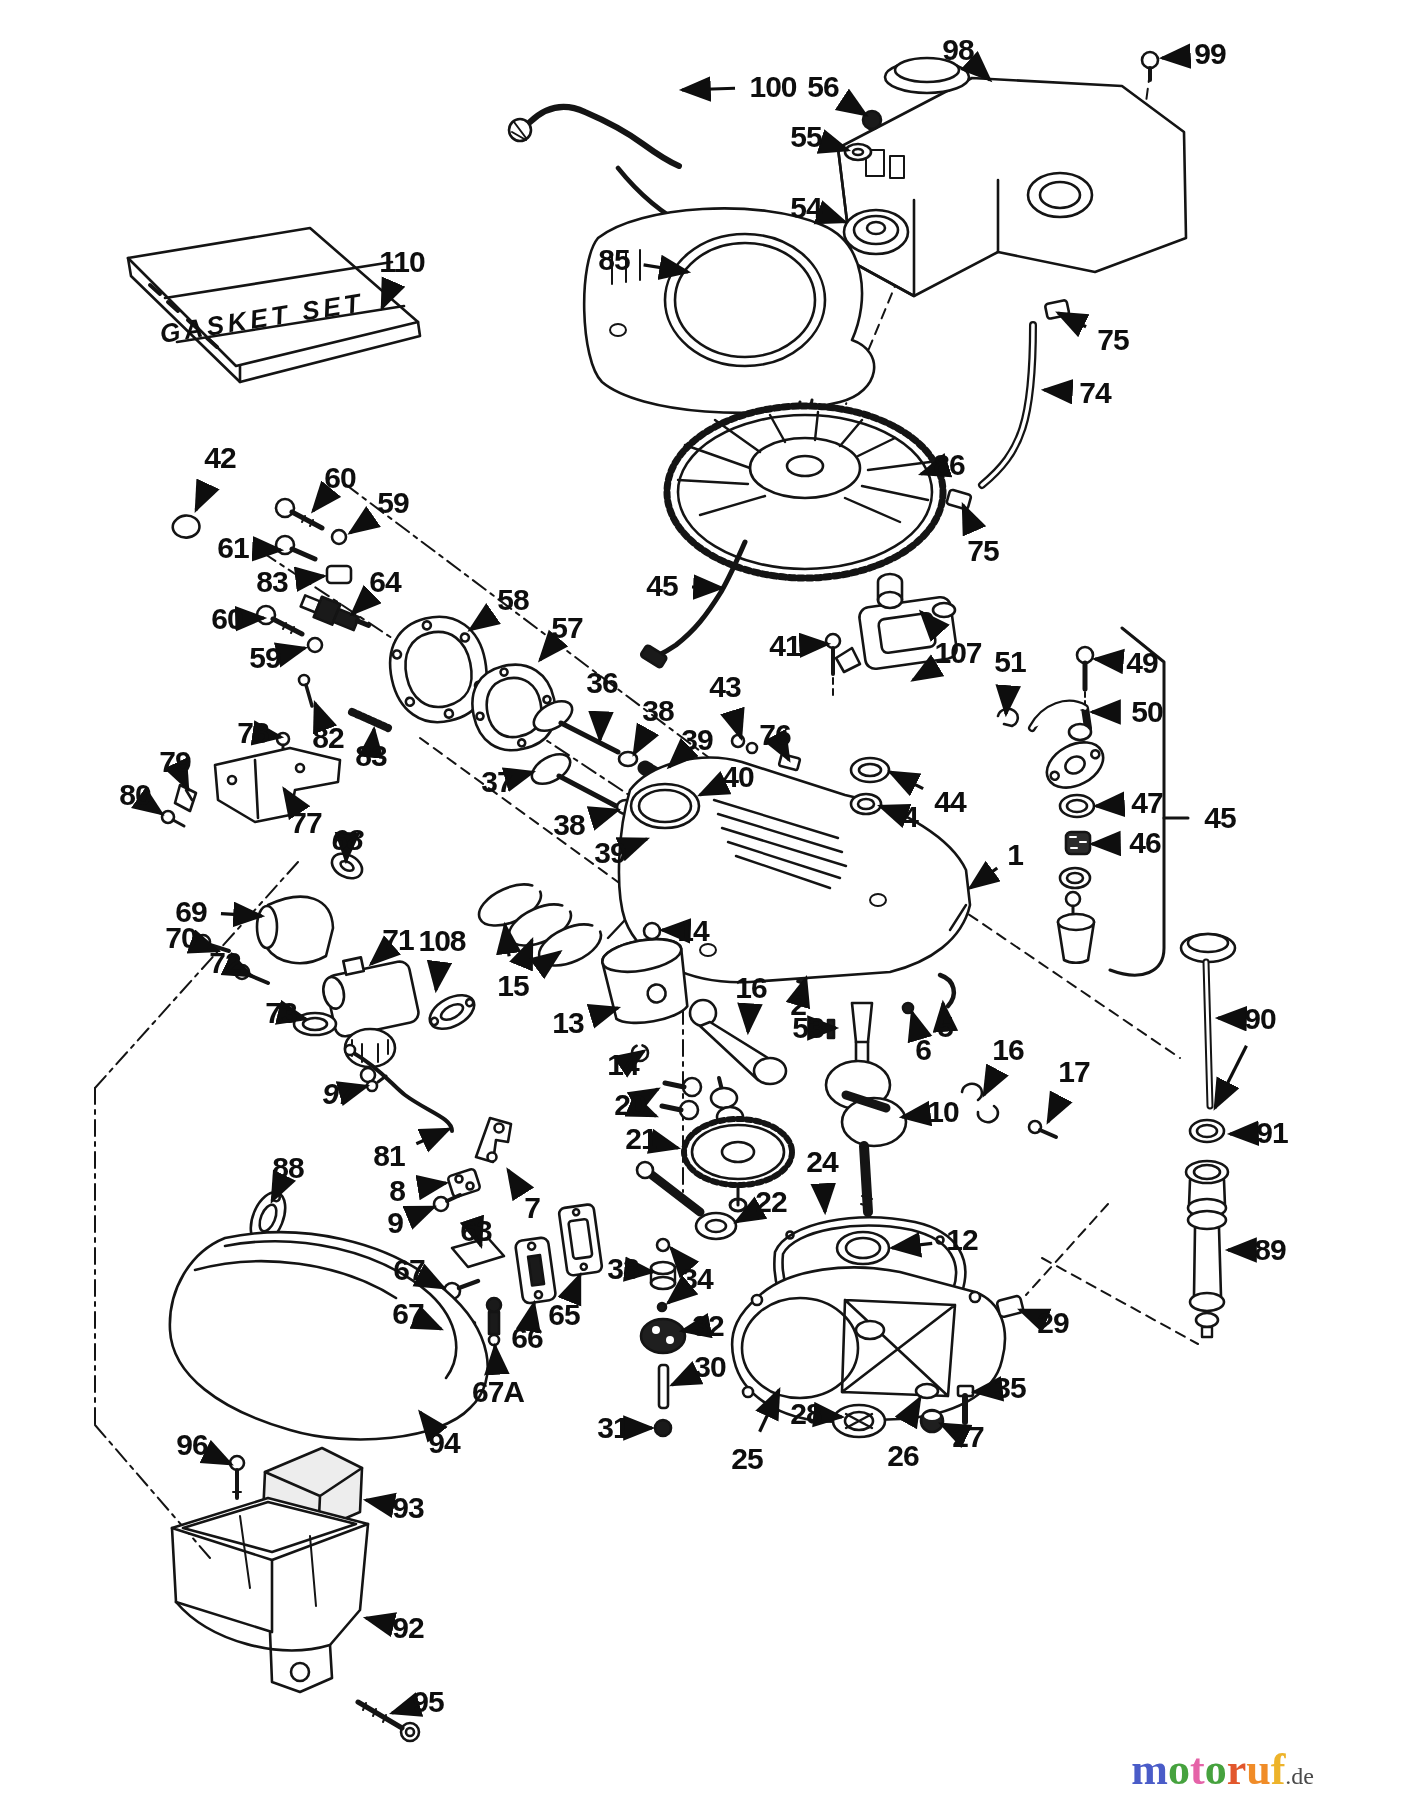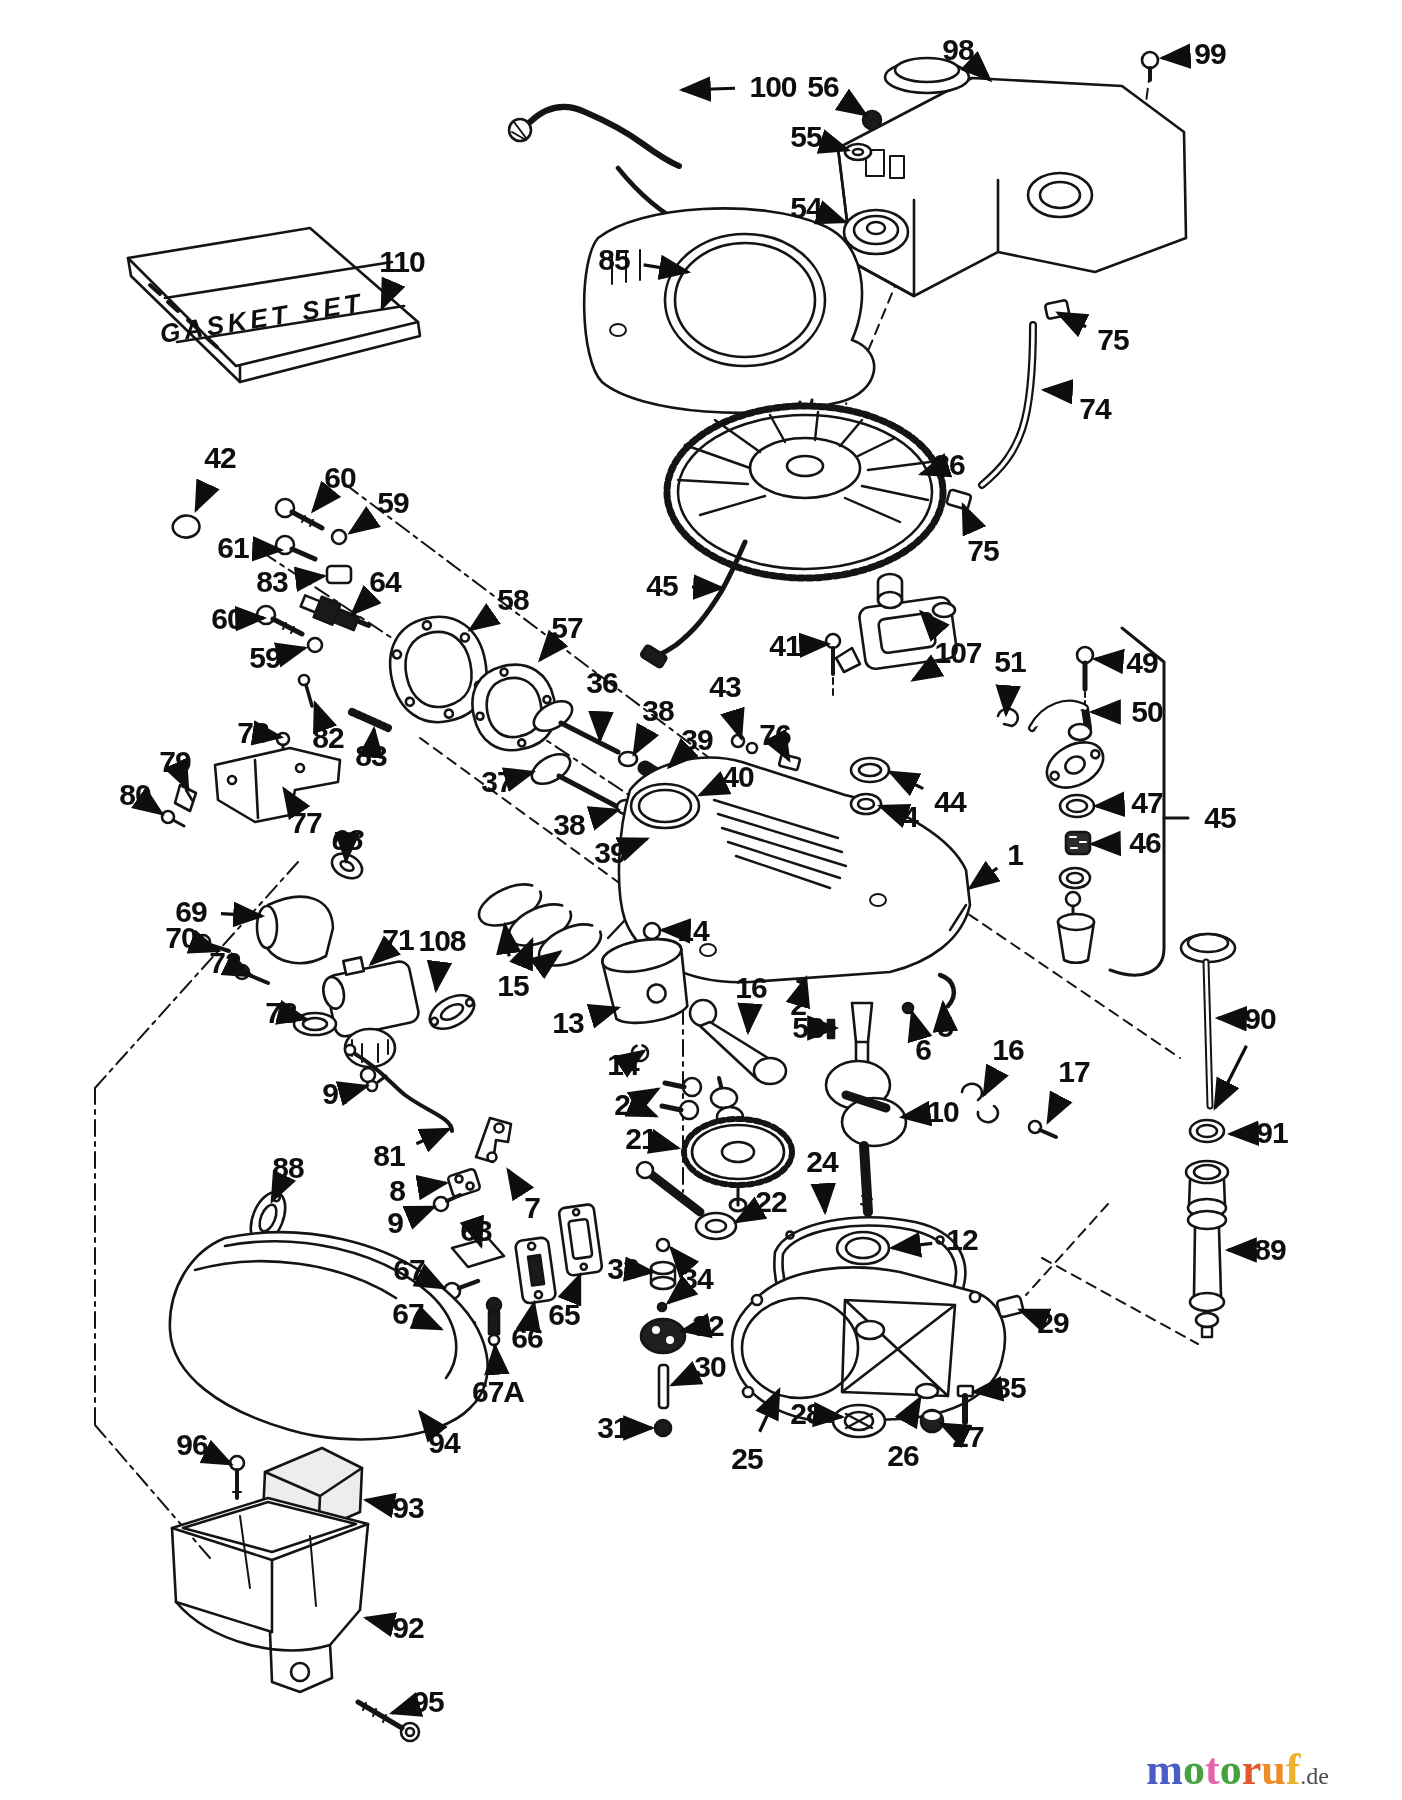--- a/index.html
+++ b/index.html
@@ -1,17 +1,17 @@
 <!DOCTYPE html>
 <html><head>
 <meta charset="utf-8">
 <style>
   html,body{margin:0;padding:0;background:#fff;}
   #page{position:relative;width:1320px;height:1800px;background:#ffffff;overflow:hidden;
-        font-family:"Liberation Sans",sans-serif;padding-left:15px;}
+        font-family:"Liberation Sans",sans-serif;}
   #art,#arrow-svg{position:absolute;left:0;top:0;}
   #arrow-svg{pointer-events:none;}
   .plabel{position:absolute;transform:translate(-50%,-50%);font:700 30px/1 "Liberation Sans",sans-serif;
           color:#0e0e0e;letter-spacing:-1px;white-space:nowrap;}
   #gasket-text{position:absolute;transform:translate(-50%,-50%) rotate(-9deg);
                font:700 italic 26px/1 "Liberation Sans",sans-serif;color:#0e0e0e;letter-spacing:4px;}
   #watermark{position:absolute;right:6px;bottom:8px;font-family:"Liberation Serif",serif;
              font-weight:700;font-size:44px;line-height:1;}
   #watermark .wm-suffix{font-size:24px;font-weight:400;}
   svg *{vector-effect:non-scaling-stroke;}
@@ -568,21 +568,21 @@
   <div id="labels">
       <div class="plabel" style="left: 958px; top: 50px;">98</div>
       <div class="plabel" style="left: 1210px; top: 54px;">99</div>
       <div class="plabel" style="left: 773px; top: 87px;">100</div>
       <div class="plabel" style="left: 823px; top: 87px;">56</div>
       <div class="plabel" style="left: 806px; top: 137px;">55</div>
       <div class="plabel" style="left: 806px; top: 208px;">54</div>
       <div class="plabel" style="left: 614px; top: 260px;">85</div>
       <div class="plabel" style="left: 402px; top: 262px;">110</div>
       <div class="plabel" style="left: 1113px; top: 340px;">75</div>
-      <div class="plabel" style="left: 1095px; top: 393px; margin-top: 16px;">74</div>
+      <div class="plabel" style="left: 1095px; top: 393px;">74</div>
       <div class="plabel" style="left: 949px; top: 465px;">86</div>
       <div class="plabel" style="left: 983px; top: 551px;">75</div>
       <div class="plabel" style="left: 220px; top: 458px;">42</div>
       <div class="plabel" style="left: 340px; top: 478px;">60</div>
       <div class="plabel" style="left: 393px; top: 503px;">59</div>
       <div class="plabel" style="left: 233px; top: 548px;">61</div>
       <div class="plabel" style="left: 272px; top: 582px;">83</div>
       <div class="plabel" style="left: 385px; top: 582px;">64</div>
       <div class="plabel" style="left: 227px; top: 619px;">60</div>
       <div class="plabel" style="left: 265px; top: 658px;">59</div>
@@ -615,21 +615,21 @@
       <div class="plabel" style="left: 175px; top: 762px;">79</div>
       <div class="plabel" style="left: 135px; top: 795px;">80</div>
       <div class="plabel" style="left: 306px; top: 823px;">77</div>
       <div class="plabel" style="left: 347px; top: 840px; font-style: italic;">68</div>
       <div class="plabel" style="left: 191px; top: 912px;">69</div>
       <div class="plabel" style="left: 181px; top: 938px;">70</div>
       <div class="plabel" style="left: 398px; top: 940px;">71</div>
       <div class="plabel" style="left: 442px; top: 941px;">108</div>
       <div class="plabel" style="left: 225px; top: 963px;">72</div>
       <div class="plabel" style="left: 281px; top: 1013px;">73</div>
-      <div class="plabel" style="left: 338px; top: 1094px;">97</div>
+      <div class="plabel" style="left: 338px; top: 1094px; font-style: italic;">97</div>
       <div class="plabel" style="left: 513px; top: 986px;">15</div>
       <div class="plabel" style="left: 568px; top: 1023px;">13</div>
       <div class="plabel" style="left: 693px; top: 931px;">14</div>
       <div class="plabel" style="left: 751px; top: 988px;">16</div>
       <div class="plabel" style="left: 798px; top: 1005px;">2</div>
       <div class="plabel" style="left: 808px; top: 1028px; text-align: center;">53</div>
       <div class="plabel" style="left: 945px; top: 1027px;">5</div>
       <div class="plabel" style="left: 923px; top: 1050px;">6</div>
       <div class="plabel" style="left: 623px; top: 1065px;">14</div>
       <div class="plabel" style="left: 1008px; top: 1050px;">16</div>

